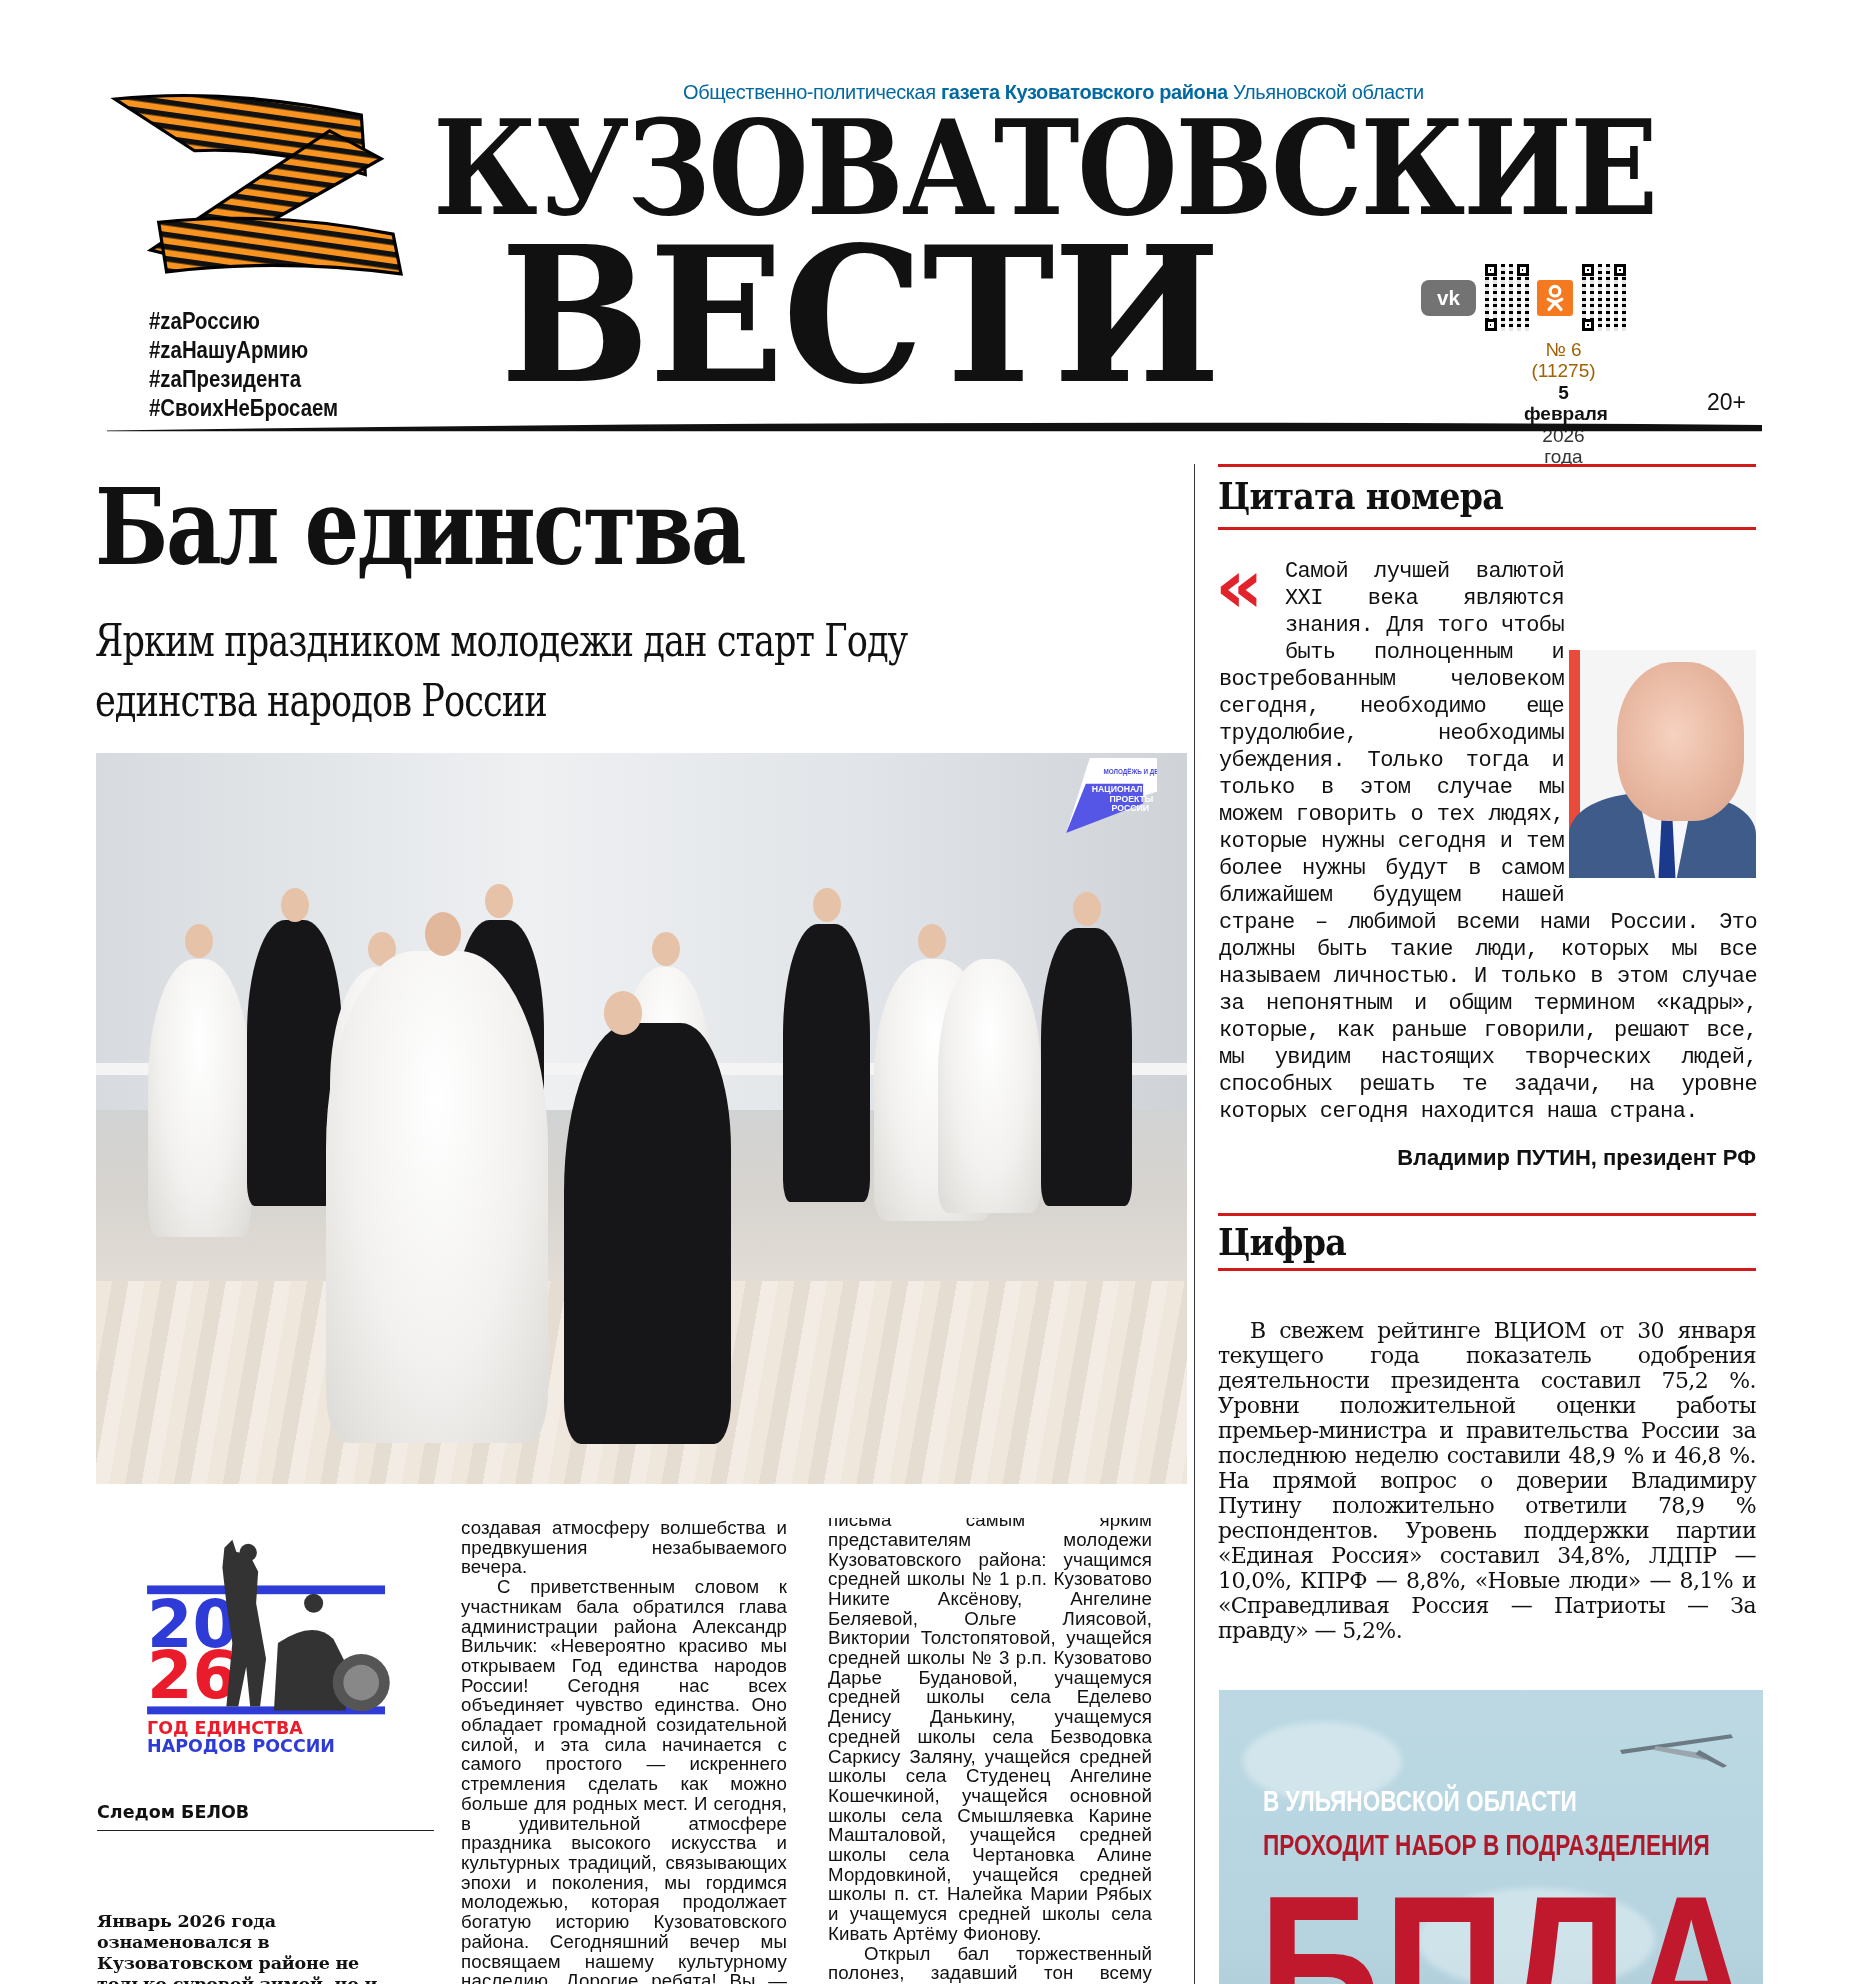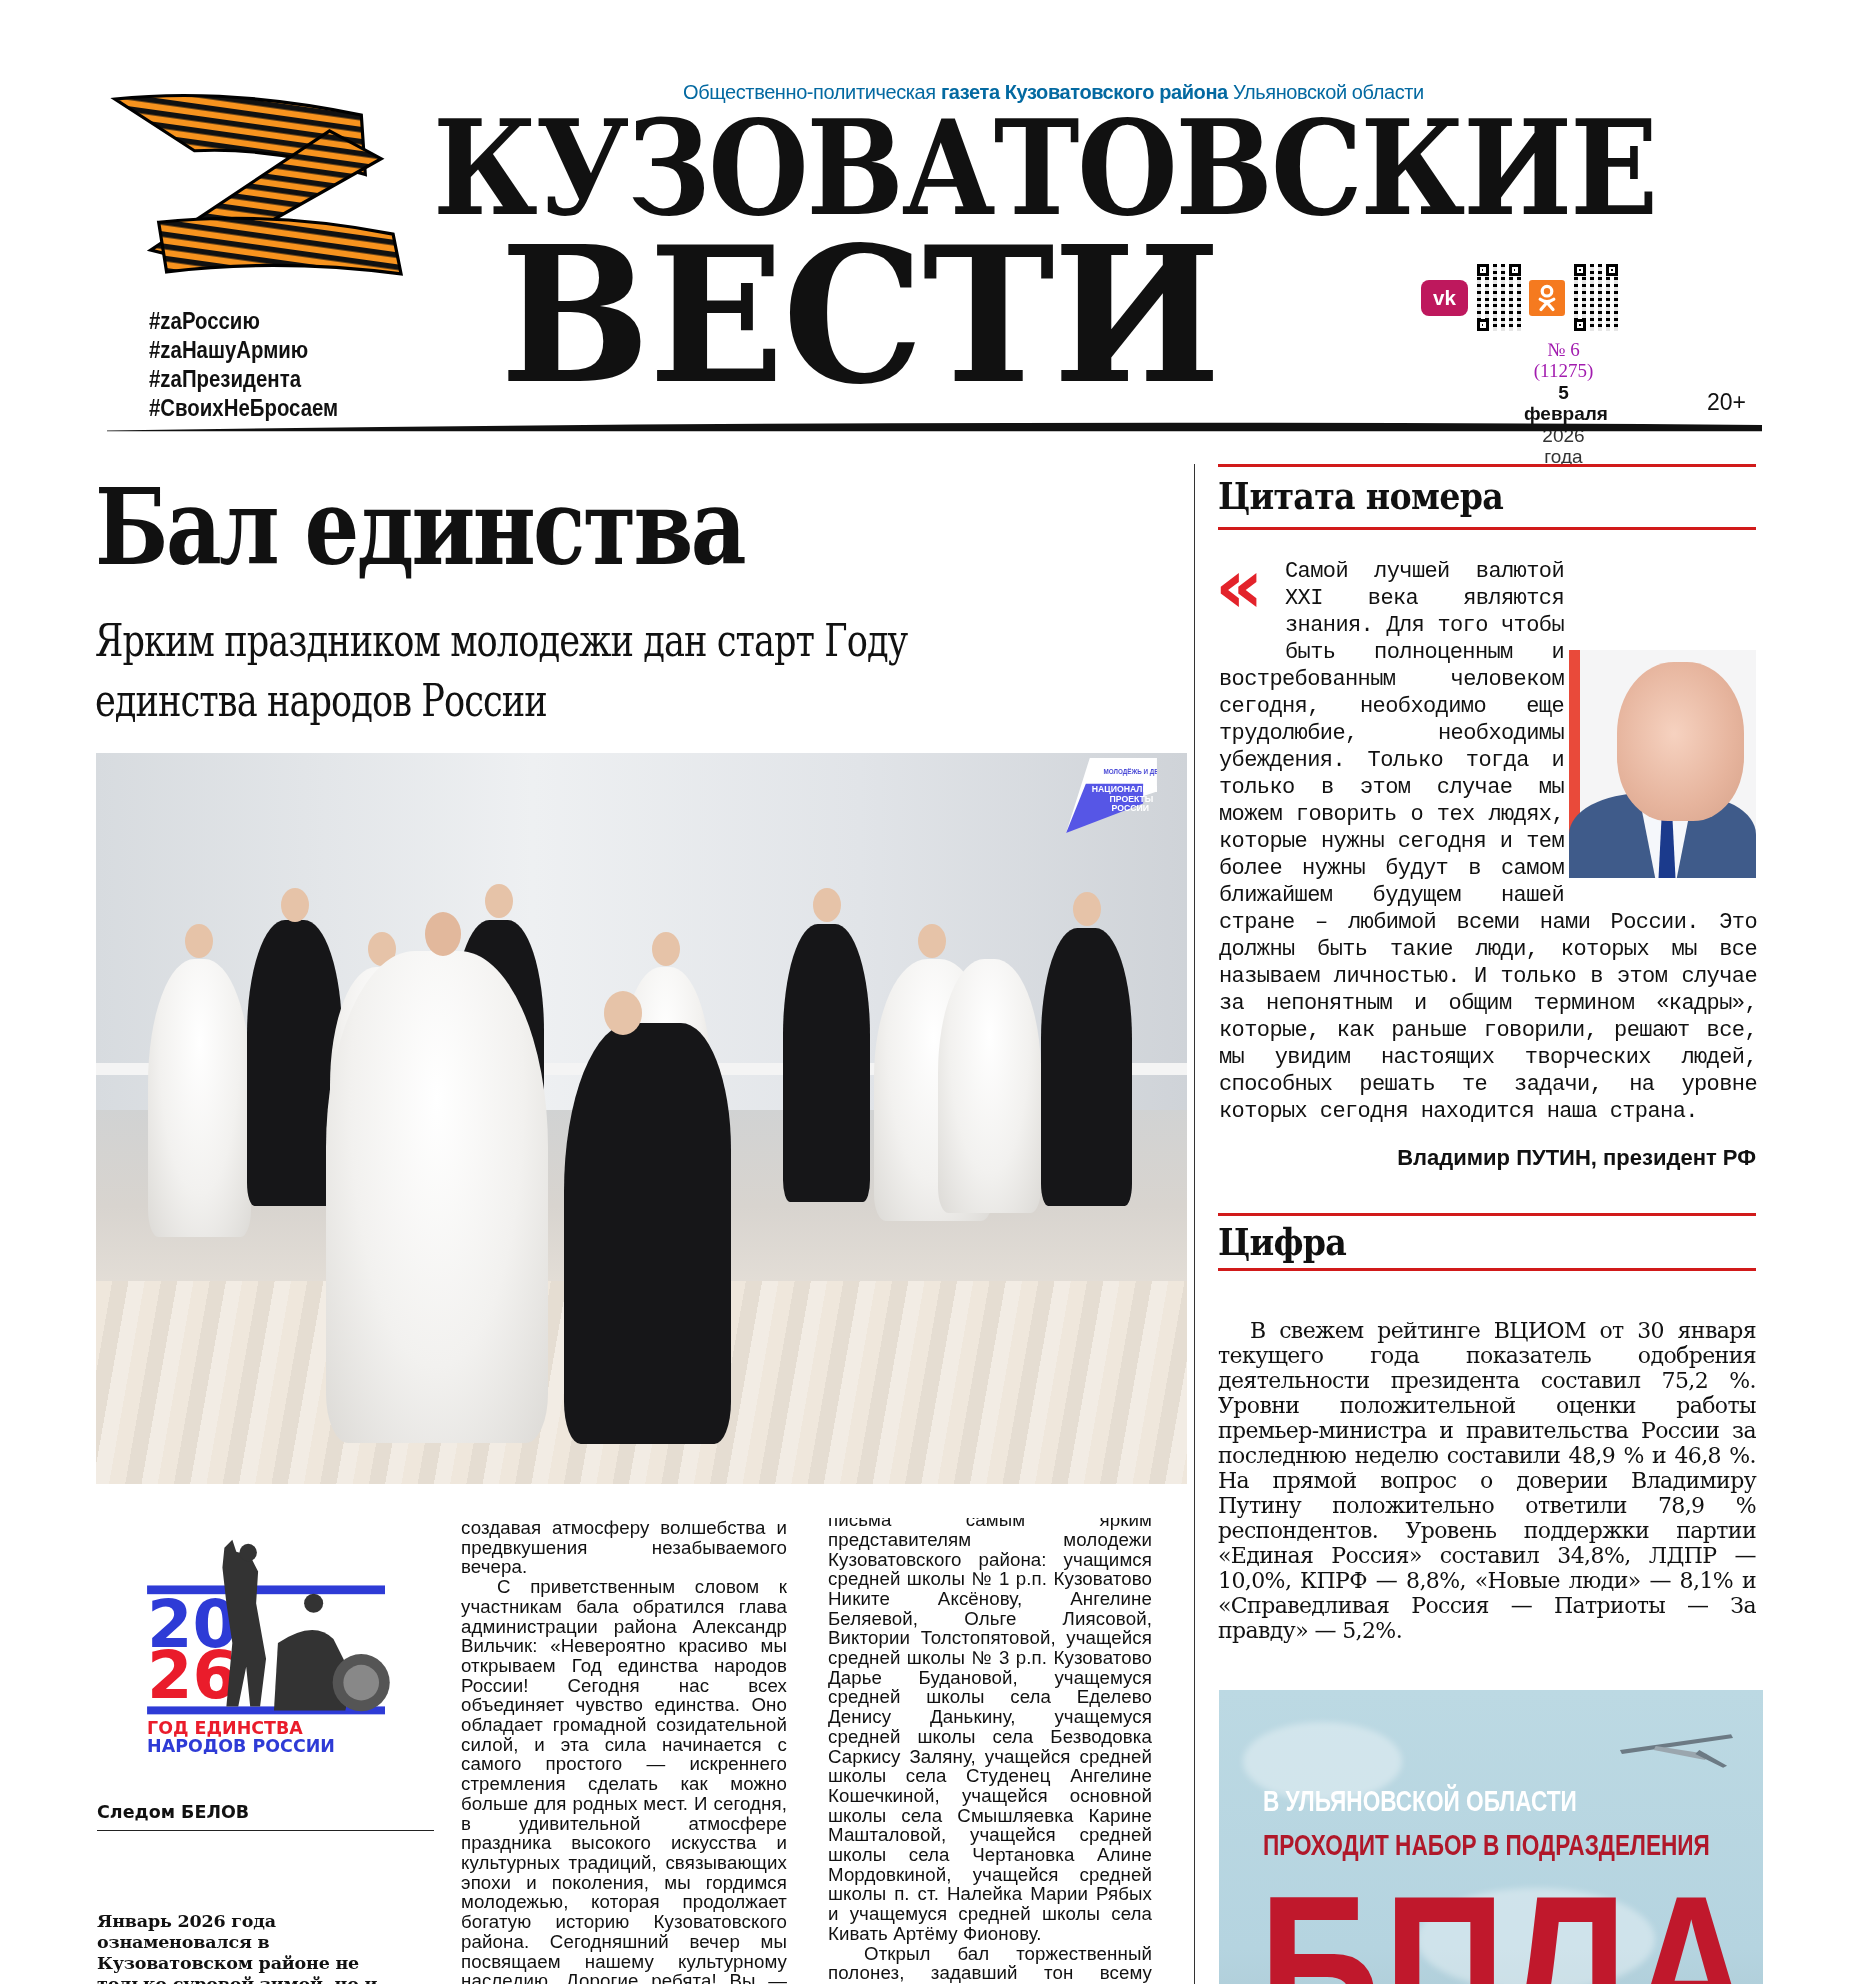--- a/index.html
+++ b/index.html
@@ -8,30 +8,30 @@
 
   
   .ribbon-z { left:107px; top:91px; width:302px; height:187px; }
   .tagline { left:683px; top:81px; width:834px; font-size:20px; letter-spacing:-0.4px; color:#0369a1; white-space:nowrap; font-family:"Liberation Sans Narrow","Liberation Sans", sans-serif; }
   .tagline b { font-weight:700; }
   .title1 { left:433px; top:103px; width:1358px; font-family:"DejaVu Serif", serif; font-weight:700; font-size:131px; line-height:131px; letter-spacing:-2.4px; transform:scaleX(0.88); transform-origin:left top; white-space:nowrap; }
   .title2 { left:500px; top:222px; font-family:"DejaVu Serif", serif; font-weight:700; font-size:187px; line-height:187px; letter-spacing:-1.6px; transform:scaleX(0.95); transform-origin:left top; white-space:nowrap; }
   .hashtags { left:149px; top:306px; font-family:"Liberation Sans", sans-serif; font-weight:700; font-size:24px; line-height:29px; }
   .hashtags div { transform:scaleX(0.85); transform-origin:left; white-space:nowrap; }
   .social { left:1421px; top:258px; height:79px; display:flex; align-items:center; gap:8.7px; }
-  .vk { width:47px; height:36px; border-radius:8px; background:#be185d; display:flex; align-items:center; justify-content:center; color:#fff; font-weight:700; font-size:20.6px; }
+  .vk { width:55px; height:36px; border-radius:8px; background:#737373; display:flex; align-items:center; justify-content:center; color:#fff; font-weight:700; font-size:20.6px; }
   .ok { width:36px; height:36px; border-radius:3.2px; background:#f57a1f; display:flex; align-items:center; justify-content:center; }
   .qr { width:44px; height:67px; background:
       repeating-linear-gradient(90deg,#000 0 4px,#fff 4px 8px),
       #000; position:relative; }
   .qr::before { content:""; position:absolute; inset:0; background:repeating-linear-gradient(0deg, rgba(255,255,255,.9) 0 3.6px, transparent 3.6px 6.7px); mix-blend-mode:normal; }
   .qr .f { position:absolute; width:12px; height:12px; border:3.2px solid #000; background:#fff; box-sizing:border-box; z-index:2; }
   .qr .f::after { content:""; position:absolute; left:2px; top:2px; width:1.6px; height:1.6px; background:#000; }
   .issue { left:1524px; top:339px; width:79px; text-align:center; font-size:19px; line-height:21.4px; font-family:"Liberation Sans", sans-serif; }
-  .issue .num { font-weight:400; color:#a21caf;font-family:Liberation Serif, serif; }
+  .issue .num { font-weight:400; color:#a16207; }
   .issue .date { font-weight:700; }
   .issue .year { color:#333; }
   .age { left:1707px; top:389px; font-size:23px; }
   .swoosh { left:107px; top:421px; width:1655px; height:11px; }
 
   
   .headline { left:95px; top:472px; font-family:"DejaVu Serif", serif; font-weight:700; font-size:105px; line-height:111px; letter-spacing:-3.2px; transform:scaleX(0.82); transform-origin:left top; white-space:nowrap; }
   .subhead { left:95px; top:611px; width:1191px; font-family:"DejaVu Serif", serif; font-size:44px; line-height:60px; letter-spacing:-1.2px; transform:scaleX(0.8); transform-origin:left top; }
 
   

